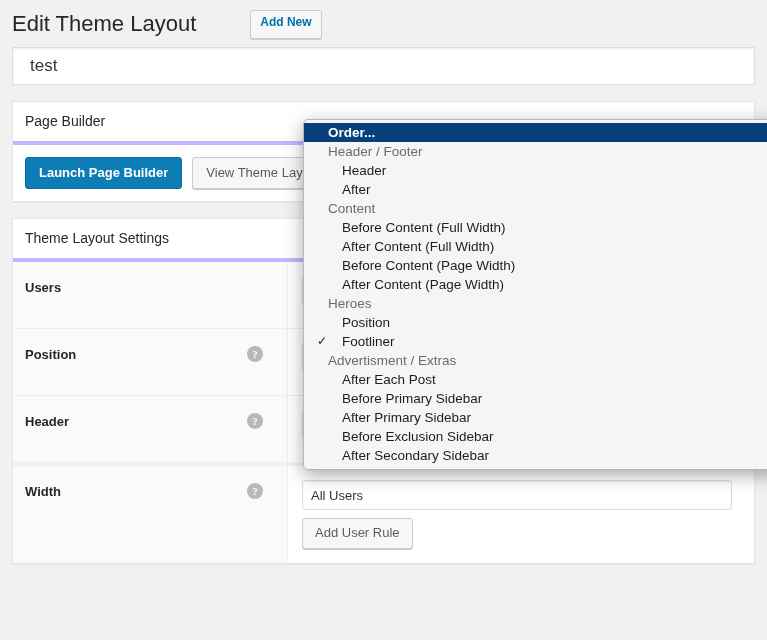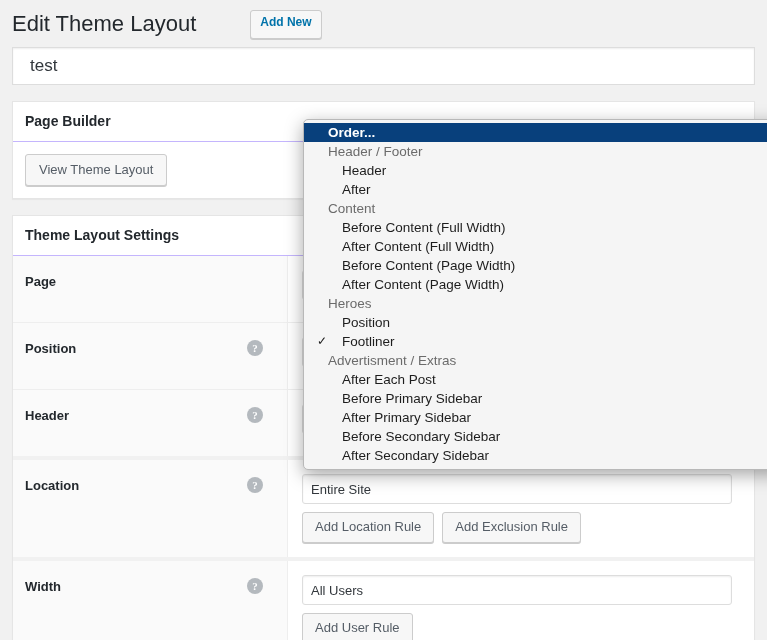--- a/index.html
+++ b/index.html
@@ -69,23 +69,23 @@
 
   
   .metabox {
     margin: 16px 12px 0 12px;
     background: #ffffff;
     border: 1px solid #e5e5e5;
     box-shadow: 0 1px 1px rgba(0,0,0,.04);
   }
   .metabox-header {
     padding: 10px 12px;
-    border-bottom: 1px solid #c4b5fd;
+    border-bottom: 4px solid #c4b5fd;
     font-size: 14px;
-    font-weight: bold;
+    font-weight: normal;
     color: #23282d;
     line-height: 1.4;
   }
   .metabox-body {
     padding: 12px;
   }
 
   .btn-row { display: flex; gap: 10px; align-items: center; }
   .btn-primary {
     display: inline-block;
@@ -245,34 +245,35 @@
 </div>
 
 <div class="title-wrap">
   <input class="title-input" type="text" value="test" style="">
 </div>
 
 <div class="metabox">
   <div class="metabox-header">Page Builder</div>
   <div class="metabox-body">
     <div class="btn-row">
+      <span class="btn-primary">Launch Page Builder</span>
       <span class="btn-secondary">View Theme Layout</span>
     </div>
   </div>
 </div>
 
 <div class="metabox settings-box">
   <div class="metabox-header">Theme Layout Settings</div>
 
   <table class="settings-table">
     <tbody>
 
       <tr>
         <th>
-          <span>Page</span>
+          <span>Users</span>
         </th>
         <td>
           <div class="field-select"></div>
         </td>
       </tr>
 
       <tr>
         <th>
           <span>Position</span>
           <span class="help-icon">?</span>
@@ -285,33 +286,20 @@
       <tr>
         <th>
           <span>Header</span>
           <span class="help-icon">?</span>
         </th>
         <td>
           <div class="field-text">0</div>
         </td>
       </tr>
 
-      <tr class="group-start">
-        <th>
-          <span>Location</span>
-          <span class="help-icon">?</span>
-        </th>
-        <td>
-          <div class="field-select">Entire Site</div>
-          <div class="rule-buttons">
-            <span class="btn-small">Add Location Rule</span>
-            <span class="btn-small">Add Exclusion Rule</span>
-          </div>
-        </td>
-      </tr>
 
       <tr class="group-start">
         <th>
           <span>Width</span>
           <span class="help-icon">?</span>
         </th>
         <td>
           <div class="field-select">All Users</div>
           <div class="rule-buttons">
             <span class="btn-small">Add User Rule</span>
@@ -332,15 +320,15 @@
     <div class="dd-item"><span>After Content (Full Width)</span></div>
     <div class="dd-item"><span>Before Content (Page Width)</span></div>
     <div class="dd-item"><span>After Content (Page Width)</span></div>
     <div class="dd-item group"><span>Heroes</span></div>
     <div class="dd-item"><span>Position</span></div>
     <div class="dd-item"><span class="dd-check">✓</span><span>Footliner</span></div>
     <div class="dd-item group"><span>Advertisment / Extras</span></div>
     <div class="dd-item"><span>After Each Post</span></div>
     <div class="dd-item"><span>Before Primary Sidebar</span></div>
     <div class="dd-item"><span>After Primary Sidebar</span></div>
-    <div class="dd-item"><span>Before Secondary Sidebar</span></div>
+    <div class="dd-item"><span>Before Exclusion Sidebar</span></div>
     <div class="dd-item"><span>After Secondary Sidebar</span></div>
   </div>
 
 </body></html>

